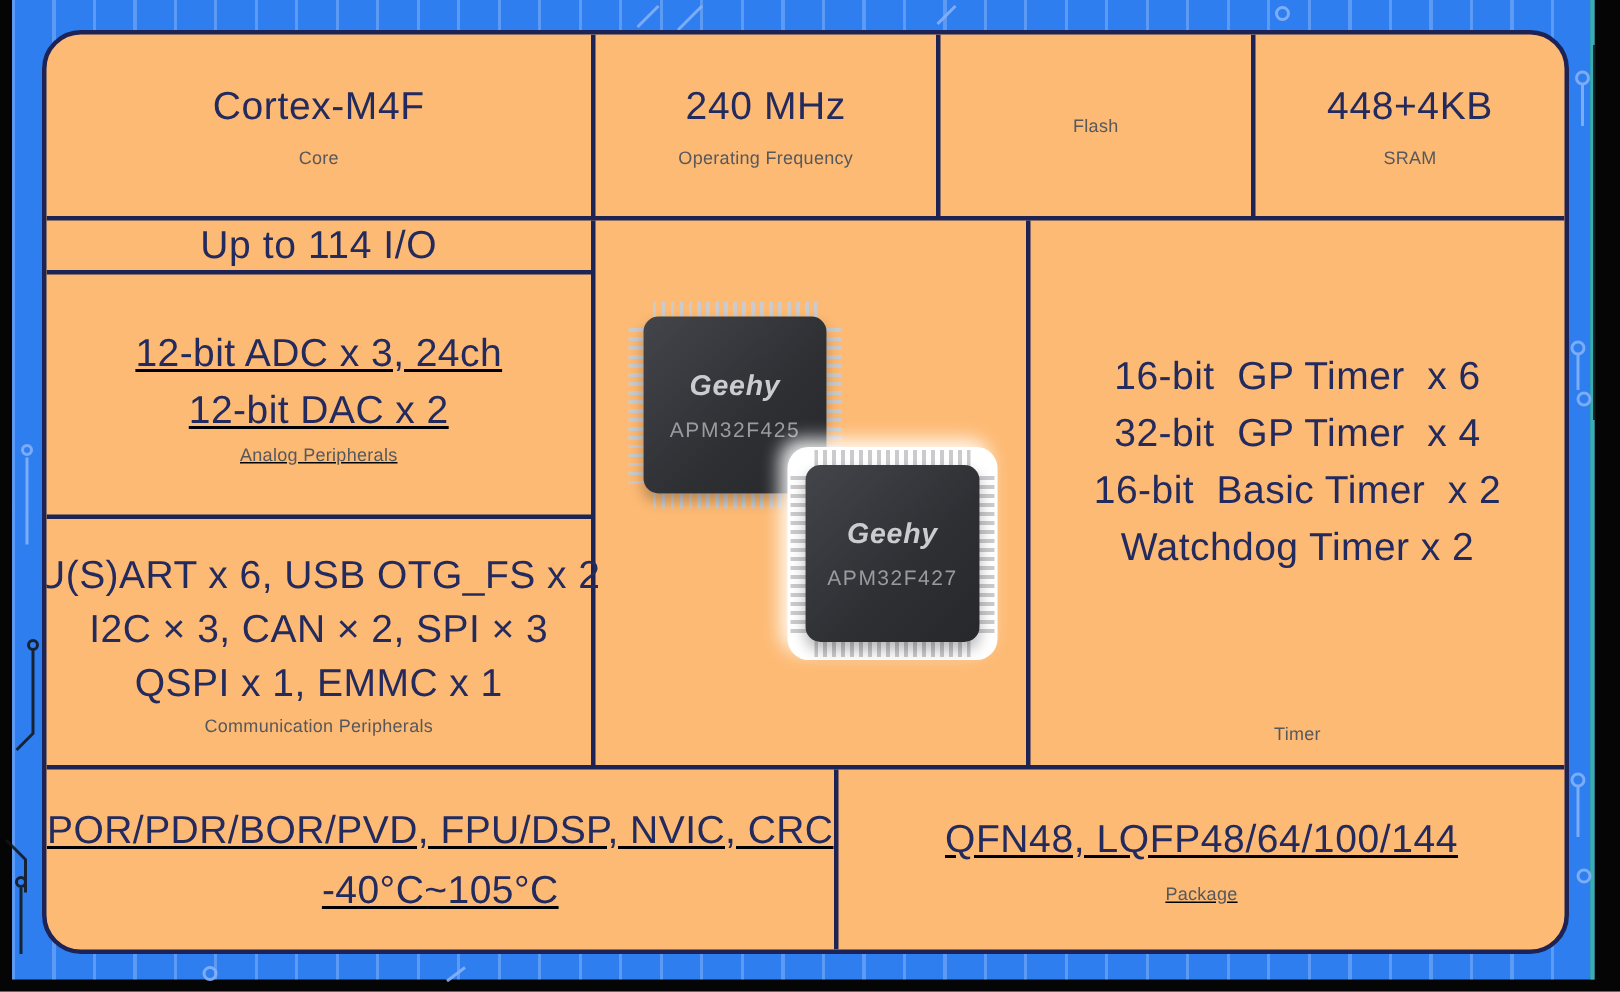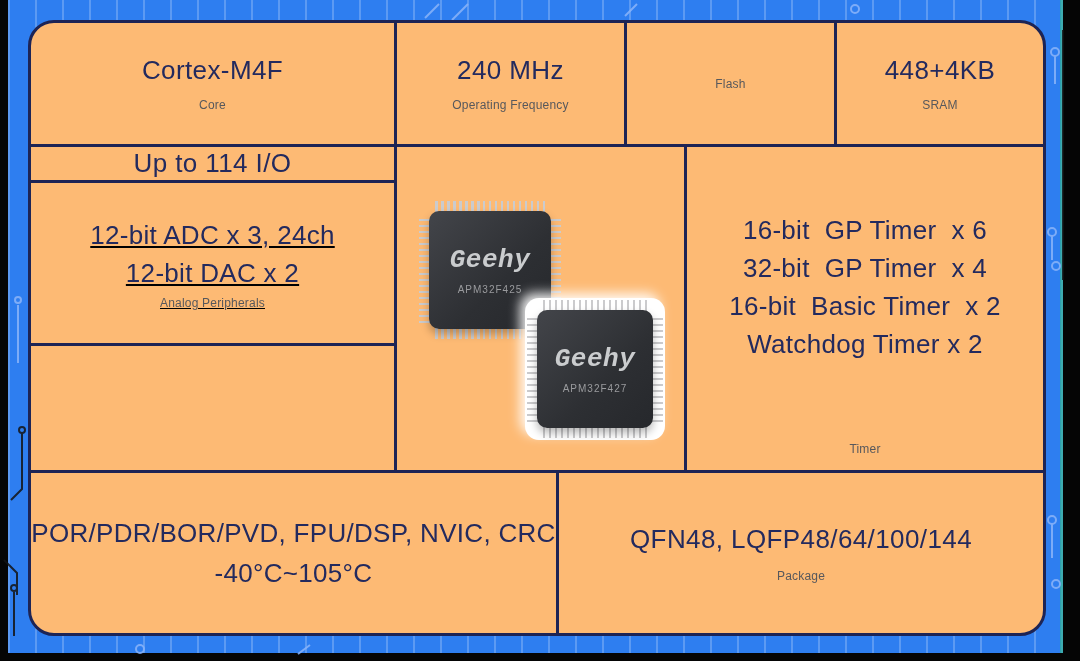--- a/index.html
+++ b/index.html
@@ -39,36 +39,36 @@
   .col-left{width:366px;box-sizing:border-box;border-right:3px solid #1d2455;display:flex;flex-direction:column;}
   .cell-io{height:36px;border-bottom:3px solid #1d2455;}
   .cell-analog{height:163px;border-bottom:3px solid #1d2455;text-decoration:underline;}
   .cell-analog .lbl,.cell-comm .lbl{margin-top:4px;}
   .cell-comm{flex:1;}
   .cell-comm .line{line-height:36px;}
   .col-chip{width:290px;box-sizing:border-box;border-right:3px solid #1d2455;position:relative;}
   .col-timer{flex:1;position:relative;display:flex;flex-direction:column;align-items:center;justify-content:center;padding-bottom:44px;box-sizing:border-box;}
   .timer-label{position:absolute;bottom:14px;left:0;right:0;text-align:center;}
   
-  .row-bottom{height:160px;display:flex;}
+  .row-bottom{height:120px;display:flex;text-decoration:underline;}
   .cell-elec{width:528px;box-sizing:border-box;border-right:3px solid #1d2455;}
   .cell-elec .line{line-height:40px;}
   .cell-pkg{flex:1;gap:14px;}
   
   .chip{position:absolute;}
   .chip-1{left:20px;top:52px;width:146px;height:142px;z-index:1;}
   .chip-2{left:128px;top:151px;width:140px;height:142px;z-index:2;background:#fff;border-radius:14px;box-shadow:-5px -5px 12px rgba(255,255,255,0.9);}
   .chip-body{
     position:absolute;inset:12px;border-radius:10px;
     background:linear-gradient(135deg,#43454a 0%,#2d2f33 60%,#26282c 100%);
     box-shadow:0 5px 9px rgba(0,0,0,0.28);
     display:flex;flex-direction:column;align-items:center;justify-content:center;
   }
-  .chip-brand{font-size:26px;font-weight:700;font-style:italic;color:#caccce;letter-spacing:0.5px;font-family:Liberation Mono, monospace;}
-  .chip-part{font-size:10px;color:#9a9b9e;margin-top:9px;letter-spacing:1px;text-align:center;}
+  .chip-brand{font-size:19px;font-weight:700;font-style:italic;color:#caccce;letter-spacing:0.5px;}
+  .chip-part{font-size:14px;color:#9a9b9e;margin-top:9px;letter-spacing:1px;text-align:center;}
   .pins{position:absolute;}
   .pins-top,.pins-bottom{left:18px;right:18px;height:11px;background:repeating-linear-gradient(90deg,#cbcbcd 0 2.5px,rgba(0,0,0,0) 2.5px 6px);}
   .pins-top{top:2px;}
   .pins-bottom{bottom:2px;}
   .pins-left,.pins-right{top:18px;bottom:18px;width:11px;background:repeating-linear-gradient(0deg,#cbcbcd 0 2.5px,rgba(0,0,0,0) 2.5px 6px);}
   .pins-left{left:2px;}
   .pins-right{right:2px;}
 </style>
 </head>
 <body>
@@ -133,20 +133,26 @@
 
     <div class="col-left">
       <div class="cell cell-io">
         <div class="val">Up to 114 I/O</div>
       </div>
       <div class="cell cell-analog">
         <div class="line">12-bit ADC x 3, 24ch</div>
         <div class="line">12-bit DAC x 2</div>
         <div class="lbl">Analog Peripherals</div>
       </div>
+      <div class="cell cell-comm">
+        <div class="line">U(S)ART x 6, USB OTG_FS x 2</div>
+        <div class="line">I2C × 3, CAN × 2, SPI × 3</div>
+        <div class="line">QSPI x 1, EMMC x 1</div>
+        <div class="lbl">Communication Peripherals</div>
+      </div>
     </div>
 
     <div class="col-chip">
       <div class="chip chip-1">
         <div class="pins pins-top"></div>
         <div class="pins pins-bottom"></div>
         <div class="pins pins-left"></div>
         <div class="pins pins-right"></div>
         <div class="chip-body">
           <div class="chip-brand">Geehy</div>

